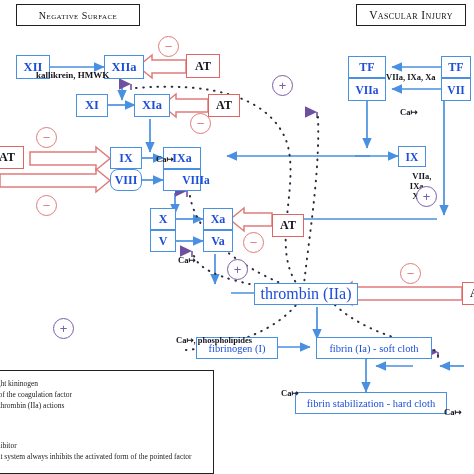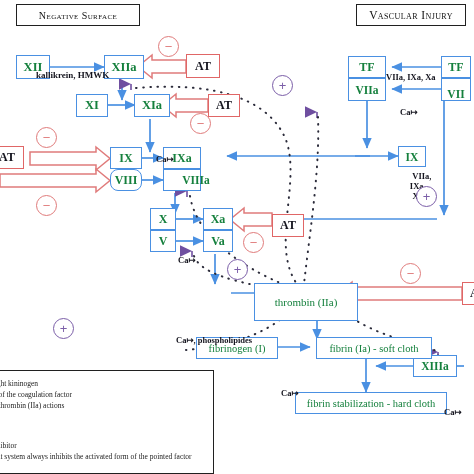--- a/index.html
+++ b/index.html
@@ -2,21 +2,21 @@
 <html><head>
 <meta charset="utf-8">
 <style>
   html,body{margin:0;padding:0;background:#ffffff;}
   body{font-family:"Liberation Serif",serif;}
   #canvas{position:relative;width:474px;height:474px;overflow:hidden;background:#fff;}
   #svg{position:absolute;left:0;top:0;width:474px;height:474px;}
 
   .node{position:absolute;box-sizing:border-box;display:flex;align-items:center;
         justify-content:center;background:#ffffff;z-index:5;white-space:nowrap;}
-  .fblue{border:1.6px solid #4a90e2;color:#15803d;font-weight:bold;
+  .fblue{border:1.6px solid #4a90e2;color:#1d4ed8;font-weight:bold;
          font-family:"Liberation Serif",serif;}
   .fred{border:1.6px solid #e06666;color:#14141e;font-weight:bold;
         font-family:"Liberation Serif",serif;}
   .wide{font-weight:normal;}
 
   .hdr{position:absolute;box-sizing:border-box;border:1.6px solid #202020;
        background:#fff;color:#101010;display:flex;align-items:center;
        justify-content:center;font-variant:small-caps;letter-spacing:.4px;
        font-family:"Liberation Serif",serif;z-index:6;}
 
@@ -165,34 +165,31 @@
     </div>
 
   <div class="node fblue" style="left:348px;top:78px;width:38px;height:23px;font-size:11.5px;">
     <span>VIIa</span>
     </div>
 
   <div class="node fblue" style="left:441px;top:56px;width:30px;height:22px;font-size:12px;">
     <span>TF</span>
     </div>
 
-  <div class="node fblue" style="left:441px;top:78px;width:30px;height:23px;font-size:11.5px;align-items:flex-end;">
+  <div class="node fblue" style="left:441px;top:78px;width:30px;height:23px;font-size:11.5px;">
     <span>VII</span>
     </div>
 
   <div class="node fblue" style="left:398px;top:146px;width:28px;height:21px;font-size:11.5px;">
     <span>IX</span>
     </div>
 
-  <div class="node fblue" style="left:413px;top:355px;width:44px;height:22px;font-size:11.5px;">
-    <span>XIIIa</span>
-    </div>
-
-
-  <div class="node fblue wide" style="left:254px;top:283px;width:104px;height:38px;font-size:11px;align-items:center;">
+
+
+  <div class="node fblue wide" style="left:254px;top:283px;width:104px;height:22px;font-size:16px;align-items:center;">
     <span>thrombin (IIa)</span>
     </div>
 
   <div class="node fblue wide" style="left:196px;top:337px;width:82px;height:22px;font-size:10.5px;">
     <span>fibrinogen (I)</span>
     </div>
 
   <div class="node fblue wide" style="left:316px;top:337px;width:116px;height:22px;font-size:10.5px;">
     <span>fibrin (Ia) - soft cloth</span>
     </div>

